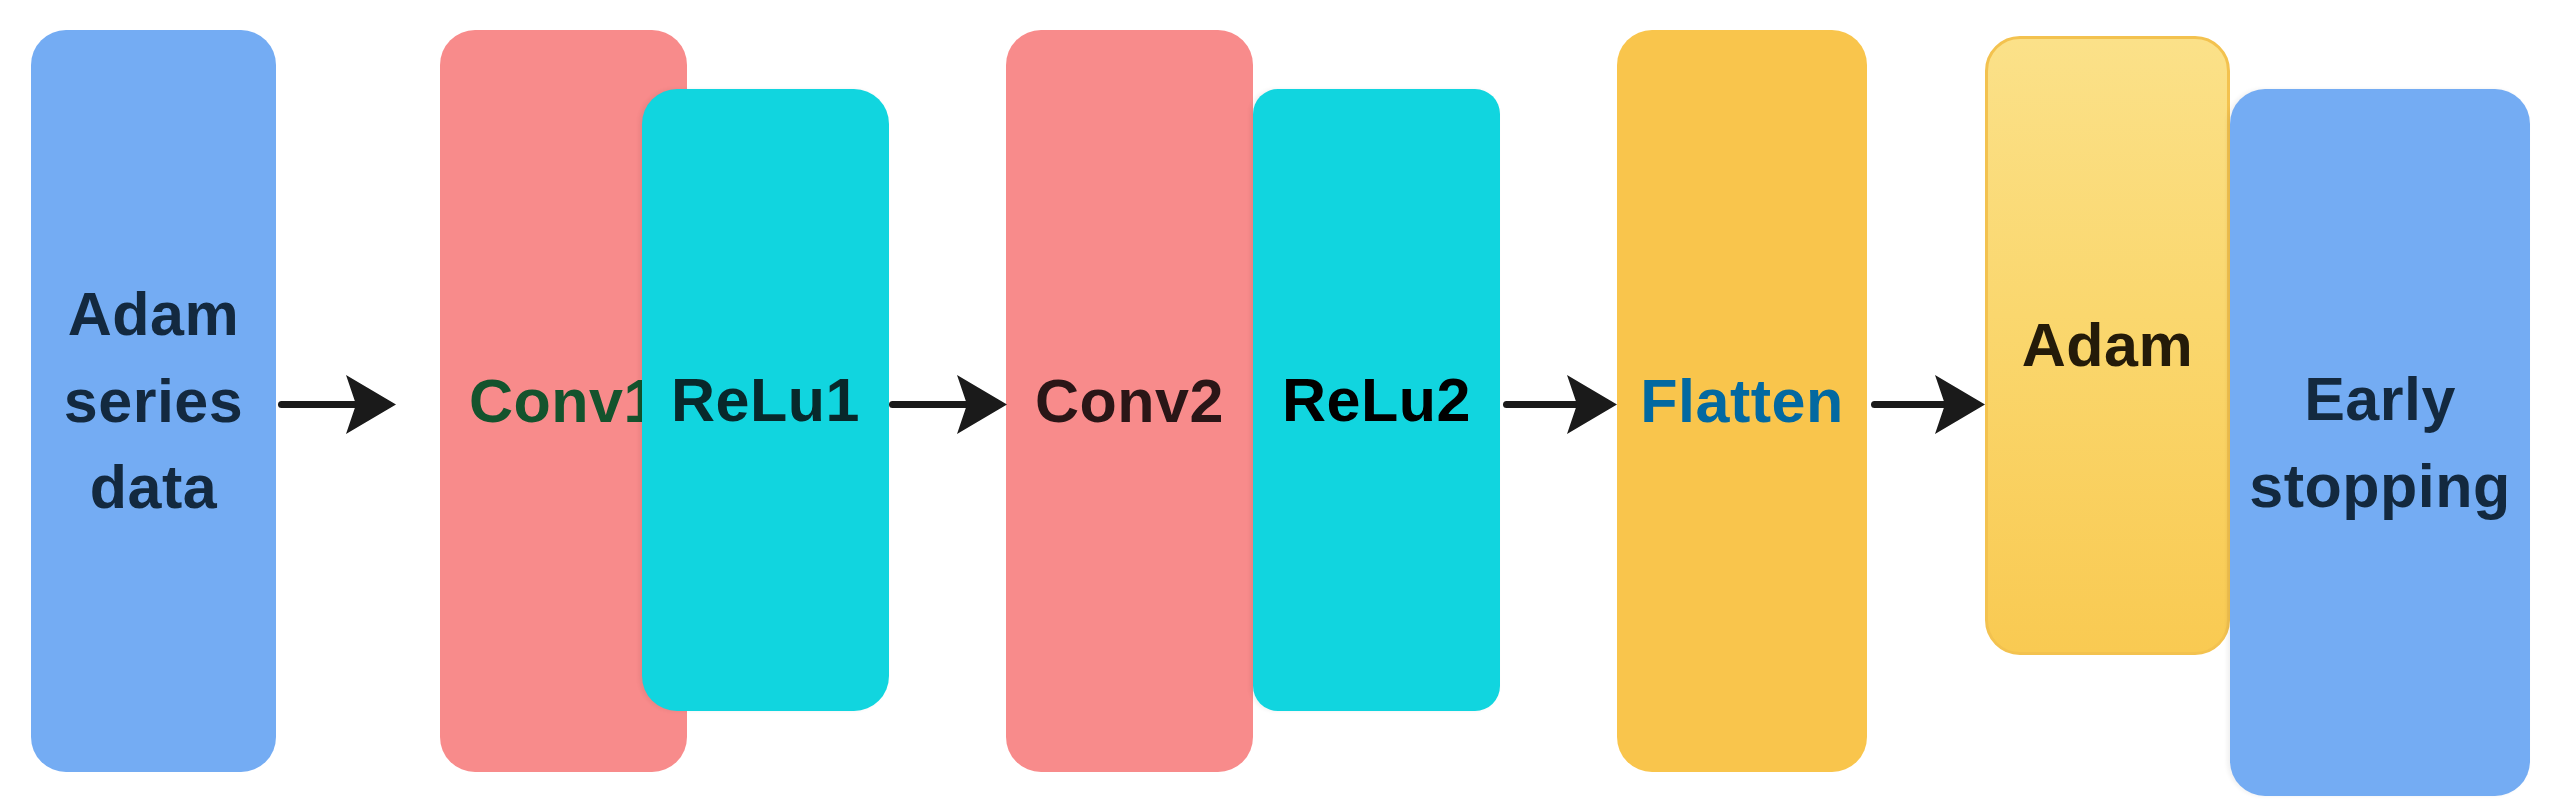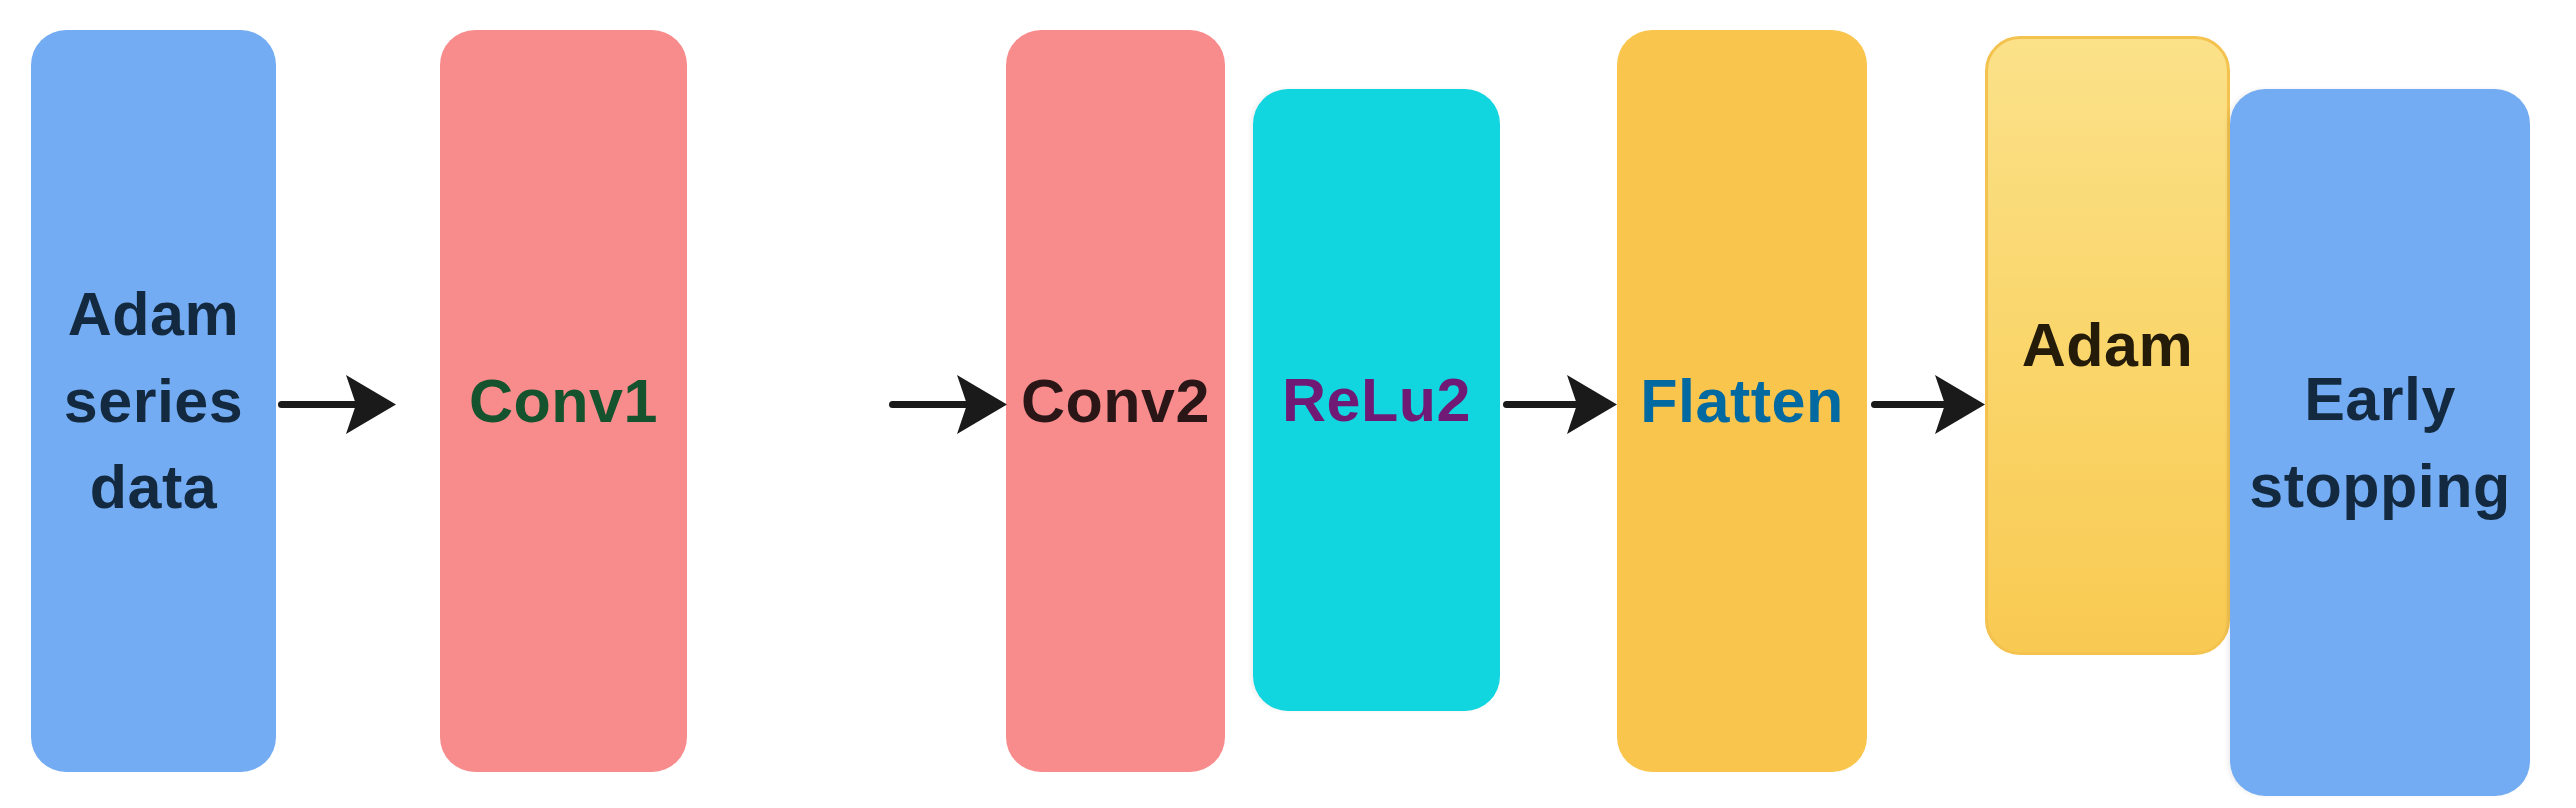--- a/index.html
+++ b/index.html
@@ -28,21 +28,21 @@
     letter-spacing: 0.5px;
     box-sizing: border-box;
     padding: 0 9.2px;
     z-index: 1;
   }
   
   .n1 { left: 31px;   top: 30px; width: 245px; height: 742px; }
   .n2 { left: 396px;  top: 30px; width: 247px; height: 742px; }
   .n3 { left: 642px;  top: 89px; width: 247px; height: 622px; z-index: 2;
         box-shadow: -2.8px 0 4.6px rgba(0,0,0,0.06); }
-  .n4 { left: 1006px; top: 30px; width: 219px; height: 742px; }
+  .n4 { left: 1006px; top: 30px; width: 247px; height: 742px; }
   .n5 { left: 1253px; top: 89px; width: 247px; height: 622px; z-index: 2;
         box-shadow: -2.8px 0 4.6px rgba(0,0,0,0.06); }
   .n6 { left: 1617px; top: 30px; width: 250px; height: 742px; }
   .n7 { left: 1985px; top: 36px; width: 245px; height: 619px;
         background: linear-gradient(180deg, #FBE189 0%, #FAD76E 45%, #F9CA52 100%);
         border: 3.7px solid #F3C24F; }
   .n8 { left: 2230px; top: 89px; width: 300px; height: 707px; z-index: 2;
         box-shadow: -2.8px 0 4.6px rgba(0,0,0,0.06); }
 
   .arrow {
@@ -76,24 +76,25 @@
 </style>
 </head>
 <body>
 
 <div class="canvas">
 
   <div class="node n1" style="background-color: rgb(116, 172, 243); color: rgb(19, 41, 63);">Adam series data</div>
 
   <div class="node n2" style="background-color: rgb(248, 139, 139); color: #14532d; margin-left: 44px;">Conv1</div>
 
+  <div class="node n3" style="background-color: rgb(17, 213, 223); color: rgb(8, 40, 43);">ReLu1</div>
 
   <div class="node n4" style="background-color: rgb(248, 139, 139); color: rgb(42, 22, 23);">Conv2</div>
 
-  <div class="node n5" style="background-color: rgb(17, 213, 223); color: #701a75;">ReLu2</div>
+  <div class="node n5" style="background-color: rgb(17, 213, 223); color: #000000; border-radius: 25px;">ReLu2</div>
 
   <div class="node n6" style="background-color: rgb(249, 197, 76); color: #0369a1;">Flatten</div>
 
   <div class="node n7" style="color: rgb(36, 27, 9);">Adam</div>
 
   <div class="node n8" style="background-color: rgb(116, 172, 243); color: rgb(19, 41, 63);">Early stopping</div>
 
   <div class="arrow a1">
     <div class="shaft"></div>
     <div class="head"></div>

